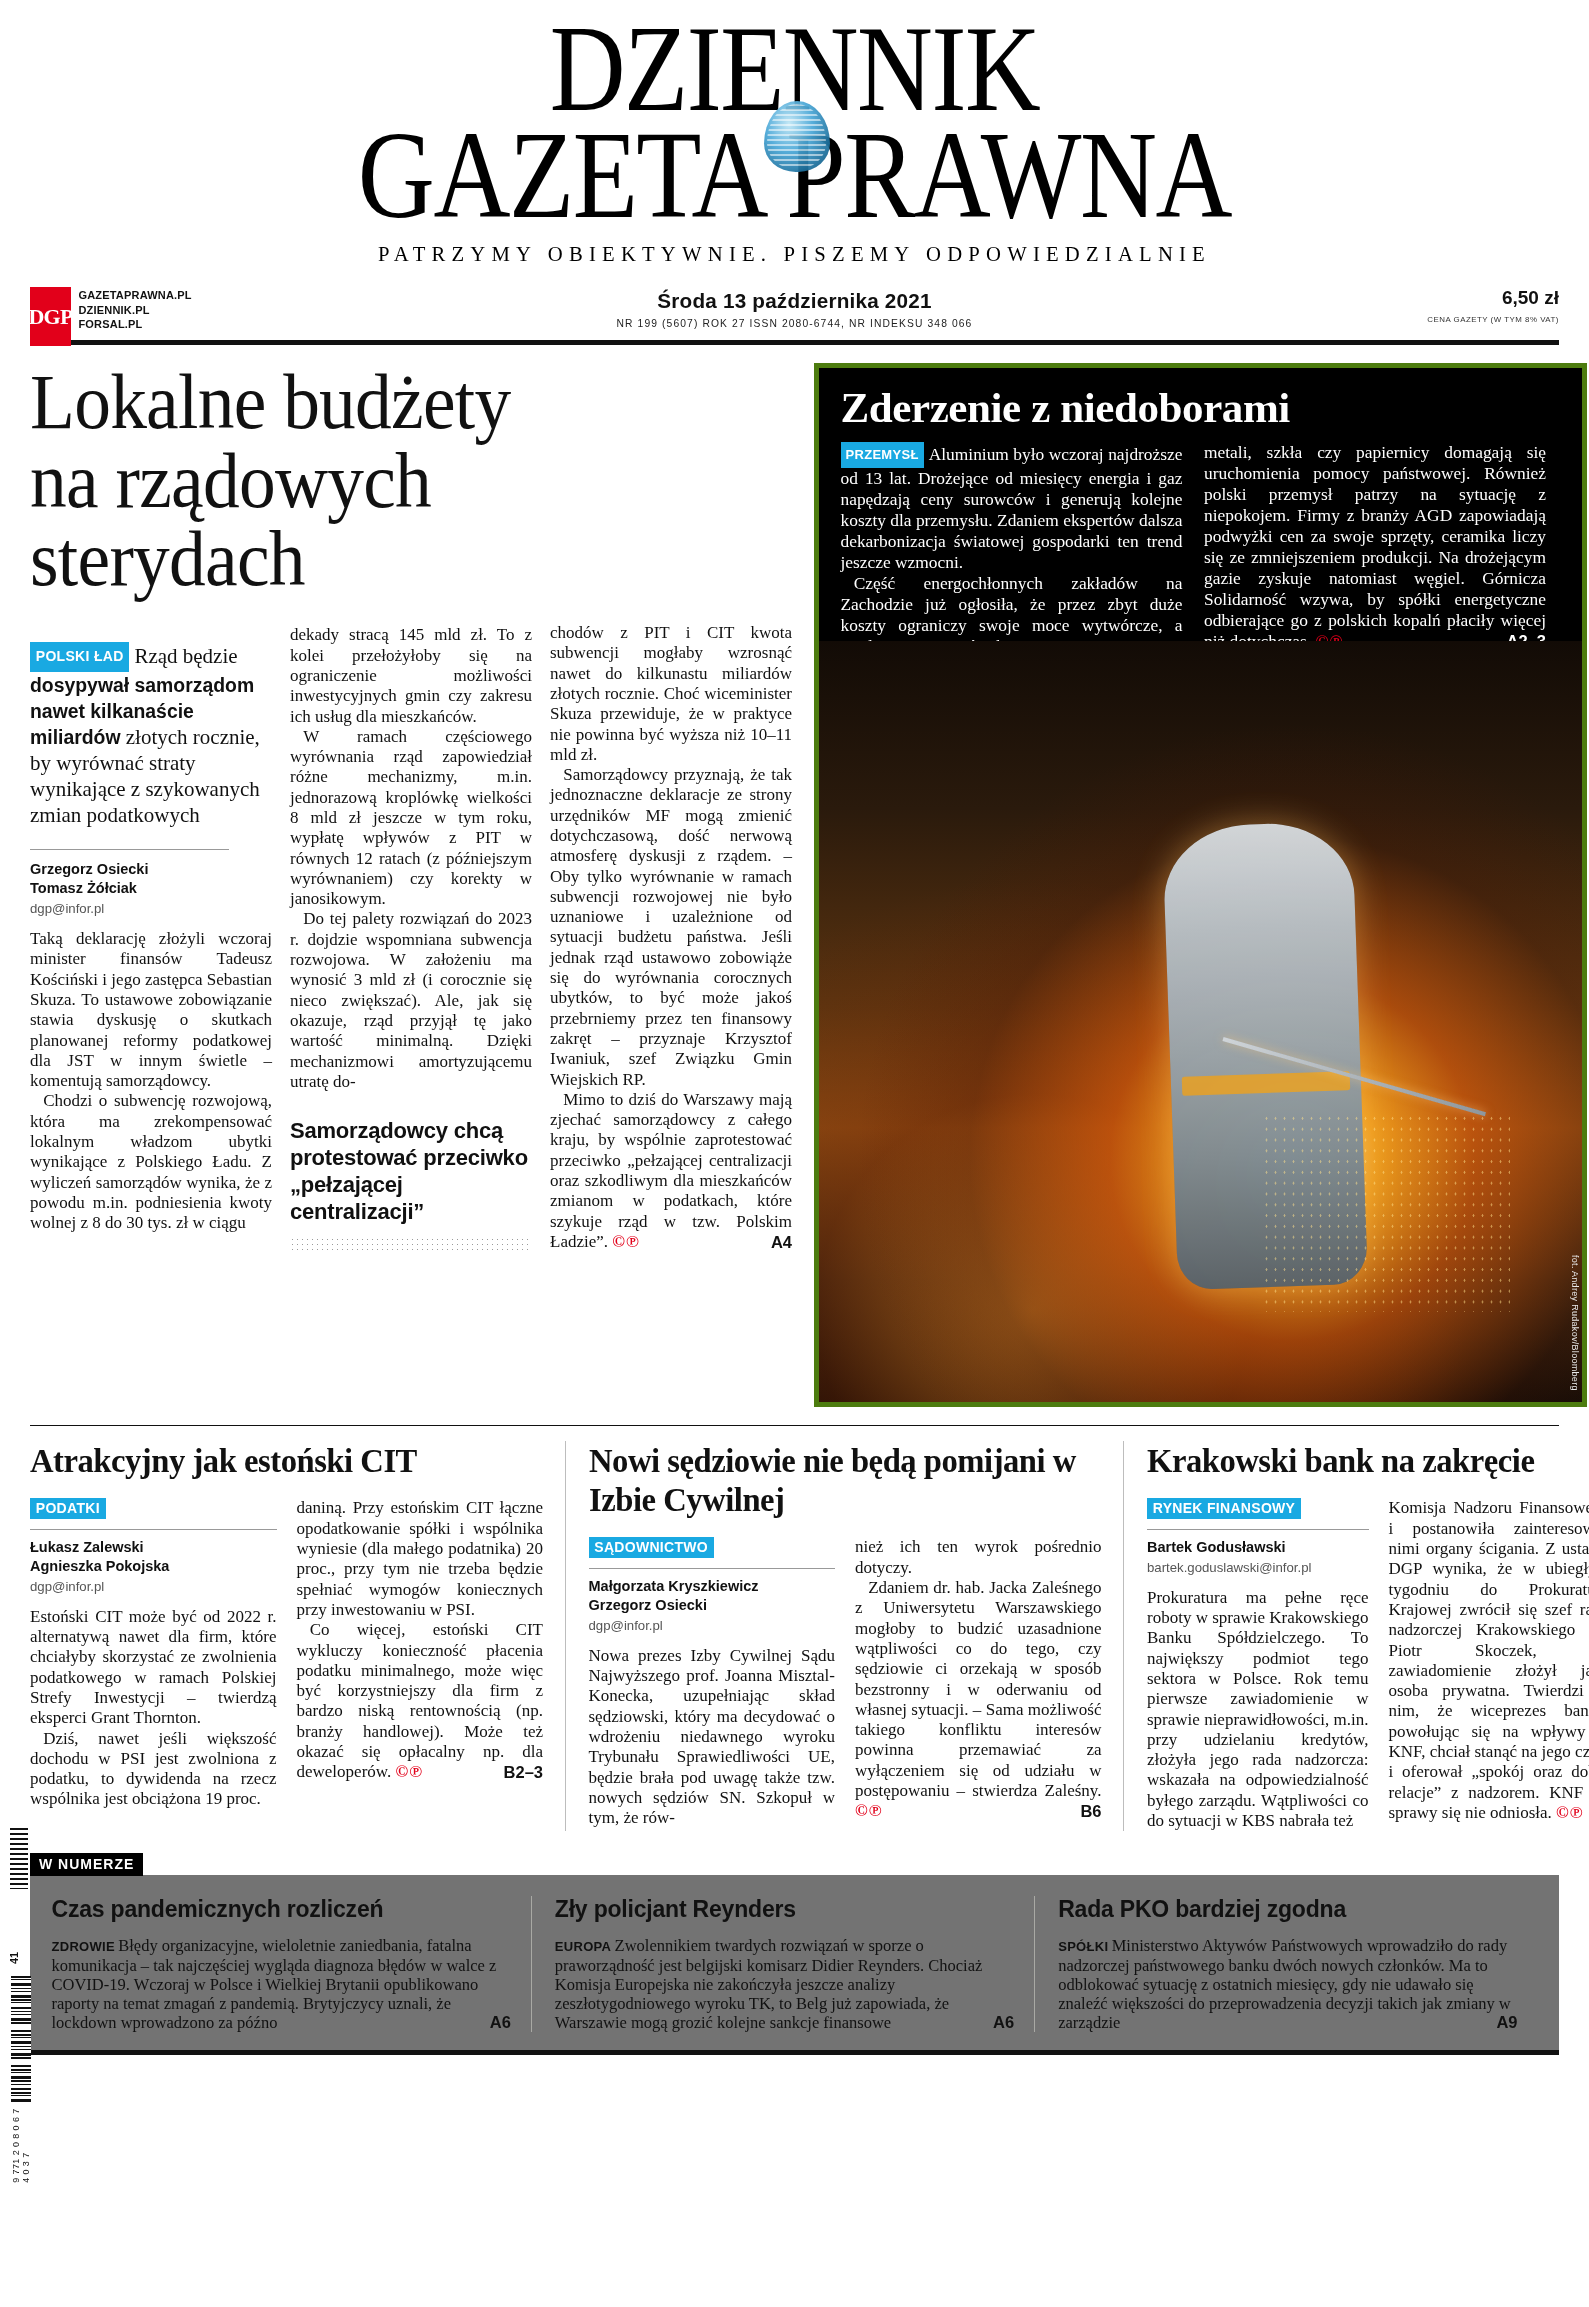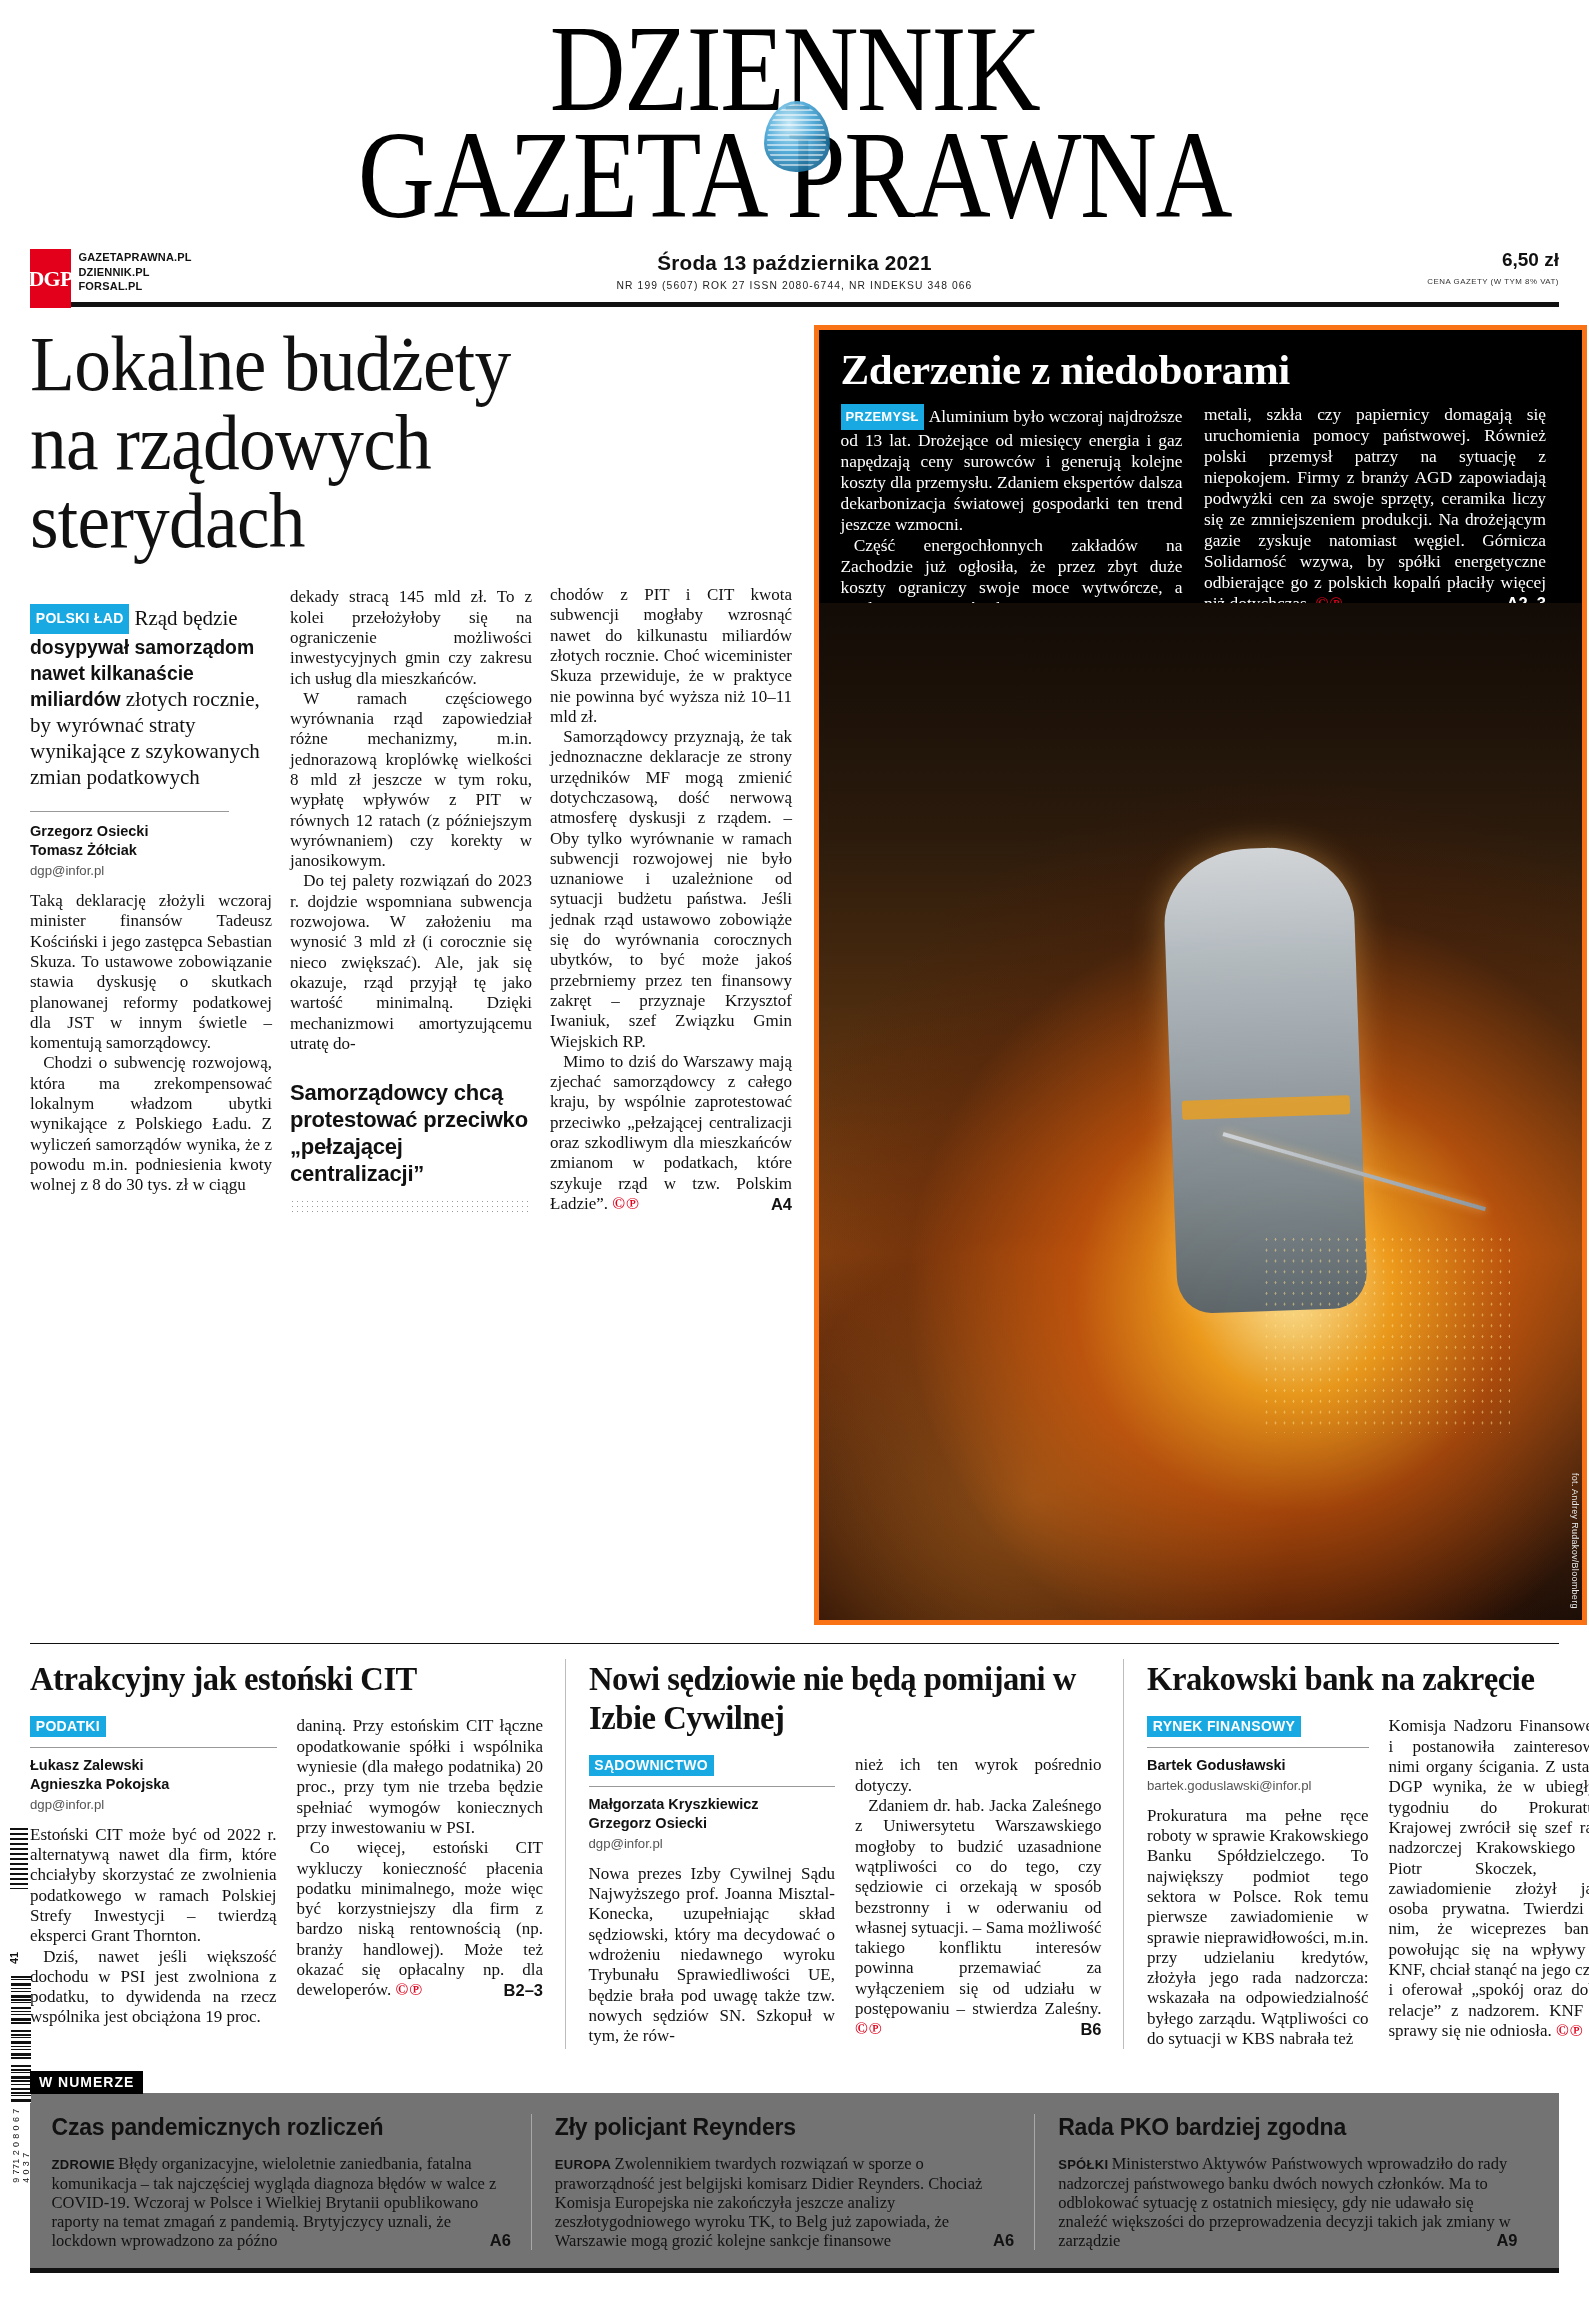--- a/index.html
+++ b/index.html
@@ -136,24 +136,24 @@
   .dots{
     margin-top:11.6px;height:13.2px;
     background-image:radial-gradient(#9a9a9a 0.9px, transparent 1px);
     background-size:5px 5px;
   }
   .endmark{color:#e2001a;font-weight:700;letter-spacing:0.8px;}
   .pageref{font-family:Liberation Sans, sans-serif;font-weight:700;float:right;font-size:16.5px;}
 
   
   .photobox{
-    border:5px solid #f97316;
+    border:5px solid #4d7c0f;
     background:#000;
     position:relative;
-    height:1300px;
+    height:1044px;
     box-sizing:border-box;
     overflow:hidden;
   }
   .pb-head{
     color:#fff;font-family:"Liberation Serif", serif;
     font-size:43px;font-weight:700;letter-spacing:-0.4px;
     padding:15px 0 0 21.5px;
   }
   .pb-cols{display:flex;gap:21.5px;padding:10px 21.5px 15px 21.5px;}
   .pb-col{
@@ -281,20 +281,21 @@
 </style>
 </head>
 <body>
 
 <div class="page">
 
   <div class="masthead">
     <div class="globe"></div>
     <div class="mh-line mh1">DZIENNIK</div>
     <div class="mh-line mh2">GAZETA PRAWNA</div>
+    <div class="tagline">PATRZYMY  OBIEKTYWNIE.  PISZEMY  ODPOWIEDZIALNIE</div>
   </div>
 
   <div class="datebar">
     <div class="dgp-logo">DGP</div>
     <div class="sites">
       <div>GAZETAPRAWNA.PL</div>
       <div>DZIENNIK.PL</div>
       <div>FORSAL.PL</div>
     </div>
     <div class="date-center">

